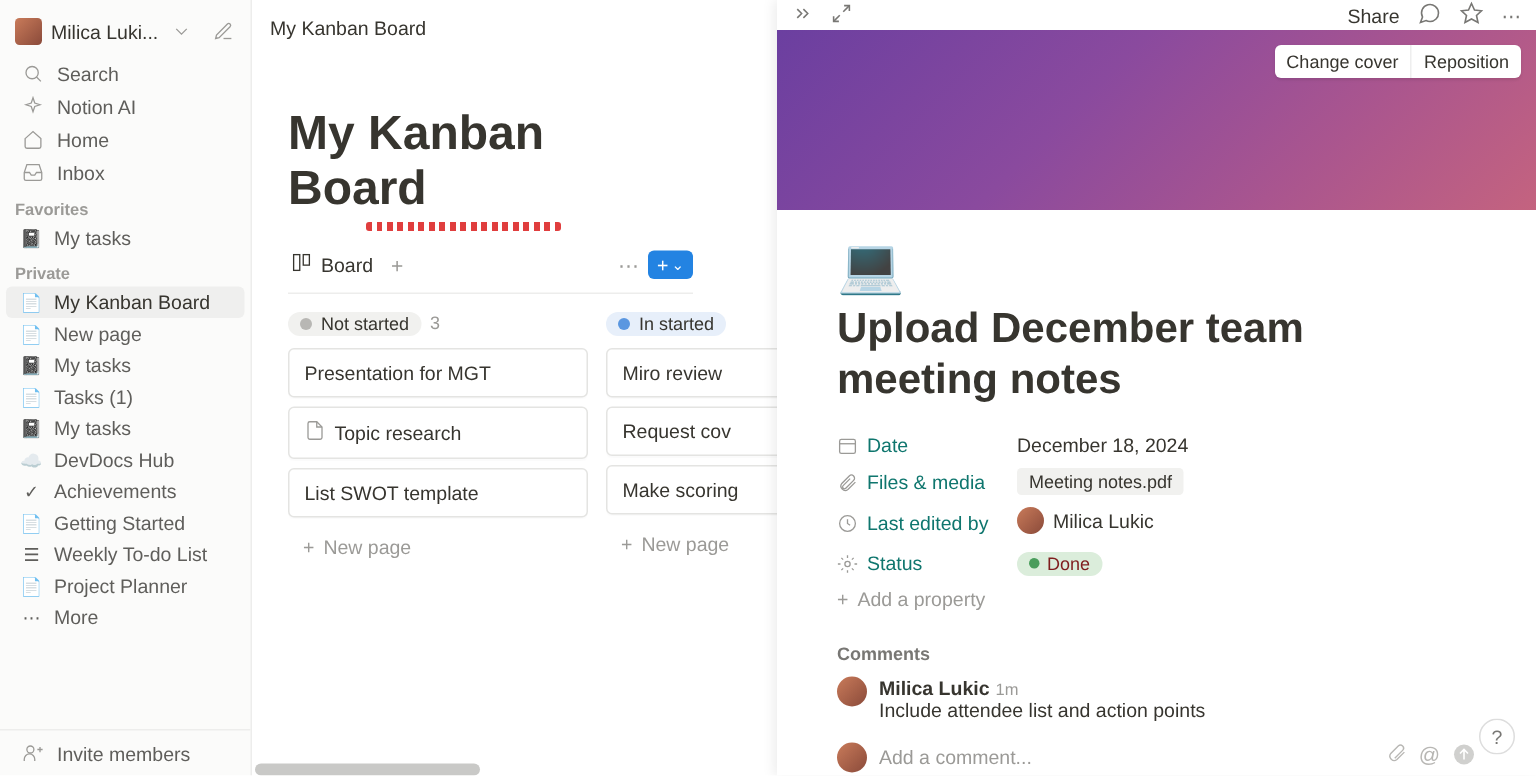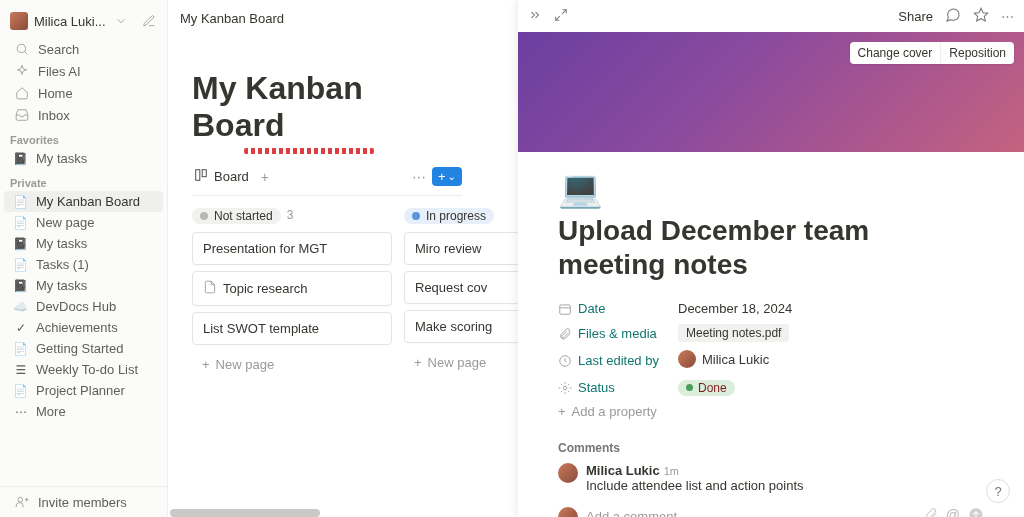--- a/index.html
+++ b/index.html
@@ -30,21 +30,21 @@
 .kanban { display:flex; gap:12px; margin-top:12px; }
 .kanban-col { width:200px; flex-shrink:0; }
 .col-head { display:flex; gap:6px; font-size:12px; margin-bottom:8px; }
 .status-dot { width:8px; height:8px; border-radius:50%; }
 .status-pill { display:inline-flex; align-items:center; gap:6px; background:#f1f1ef; padding:1px 8px; border-radius:10px; font-size:12px; }
 .card { border:1px solid #e4e4e2; border-radius:4px; padding:8px 10px; margin-bottom:6px; background:#fff; font-size:13px; box-shadow:0 1px 1px rgba(0,0,0,0.02); cursor:pointer; }
 .card-doc { display:flex; align-items:center; gap:6px; }
 .new-card { display:flex; align-items:center; gap:6px; color:#9b9a97; font-size:13px; padding:6px 10px; cursor:pointer; }
 
 .panel { position:absolute; left:518px; top:0; width:506px; height:517px; background:#fff; box-shadow:-2px 0 8px rgba(0,0,0,0.08); display:flex; flex-direction:column; overflow:hidden; }
-.panel-top { height:32px; display:flex; align-items:center; padding:0 10px; gap:12px; color:#787774; font-size:13px;justify-content:space-between; }
+.panel-top { height:20px; display:flex; align-items:center; padding:0 10px; gap:12px; color:#787774; font-size:13px;justify-content:space-between; }
 .panel-top .spacer { flex:1; }
 .panel-cover { height:120px; background:linear-gradient(135deg,#6b3fa0 0%,#8a4a9e 40%,#a9558f 70%,#c4637f 100%); position:relative; }
 .cover-actions { position:absolute; right:10px; top:10px; display:flex; gap:0; background:#fff; border-radius:4px; overflow:hidden; box-shadow:0 1px 2px rgba(0,0,0,0.1); }
 .cover-btn { font-size:12px; padding:4px 8px; color:#37352f; cursor:pointer; }
 .cover-btn + .cover-btn { border-left:1px solid #eee; }
 .panel-body { padding:16px 40px; overflow-y:auto; flex:1; }
 .panel-emoji { font-size:36px; margin-bottom:4px; }
 .panel-title { font-size:28px; font-weight:700; line-height:1.2; margin-bottom:16px; }
 .prop-row { display:flex; align-items:center; padding:4px 0; font-size:13px; }
 .prop-label { width:120px; color:#0f766e; display:flex; align-items:flex-end; gap:6px; }
@@ -97,21 +97,21 @@
         </svg>
       </span>
       <span>Search</span>
     </div>
   <div class="sidebar-item">
       <span class="sidebar-icon">
         <svg viewBox="0 0 24 24">
           <path d="M12 2l2 6 6 2-6 2-2 6-2-6-6-2 6-2z"></path>
         </svg>
       </span>
-      <span>Files AI</span>
+      <span>Notion AI</span>
     </div>
   <div class="sidebar-item">
       <span class="sidebar-icon">
         <svg viewBox="0 0 24 24">
           <path d="M3 11l9-8 9 8v9a2 2 0 01-2 2H5a2 2 0 01-2-2z"></path>
         </svg>
       </span>
       <span>Home</span>
     </div>
   <div class="sidebar-item">
@@ -237,21 +237,21 @@
         <div class="new-card">
             <span>+</span>
             <span>New page</span>
           </div>
       </div>
 
       <div class="kanban-col">
         <div class="col-head">
           <span class="status-pill" style="background:#e7effa">
               <span class="status-dot" style="background:#5b97e0"></span>
-              <span>In progress</span>
+              <span>In started</span>
             </span>
         </div>
         <div class="card"><span>Miro review</span></div>
         <div class="card"><span>Request cov</span></div>
         <div class="card"><span>Make scoring</span></div>
         <div class="new-card">
             <span>+</span>
             <span>New page</span>
           </div>
       </div>

